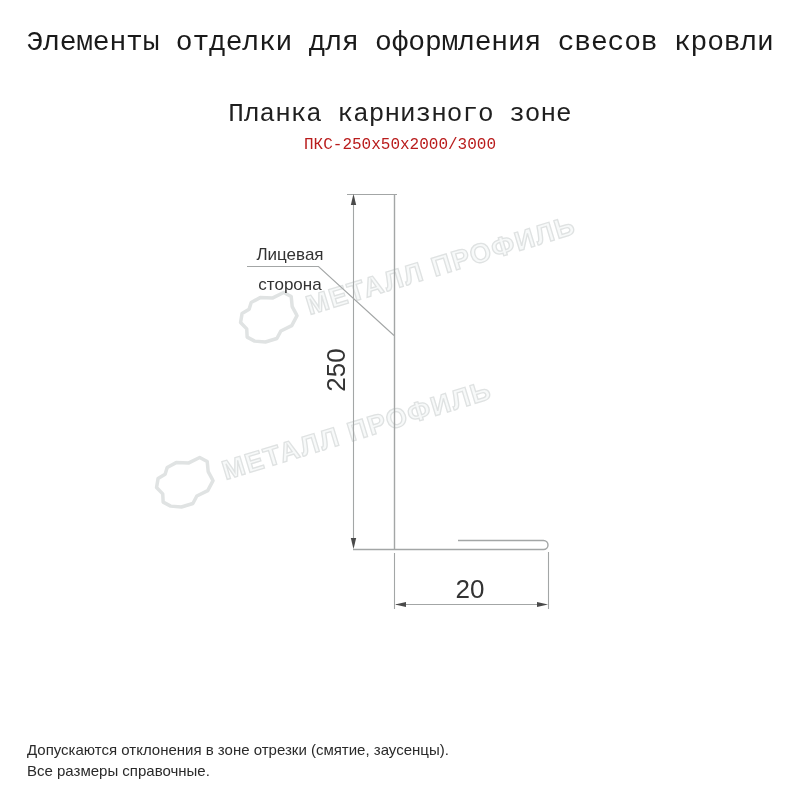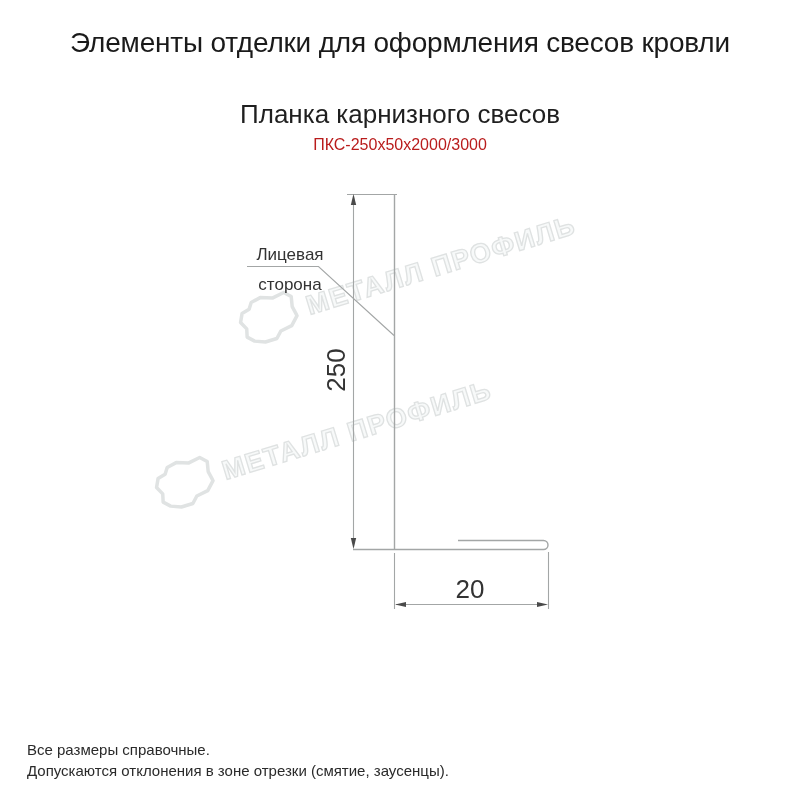--- a/index.html
+++ b/index.html
@@ -1,20 +1,20 @@
 <!DOCTYPE html>
 <html><head>
 <meta charset="utf-8">
 <style>
   html,body{margin:0;padding:0;}
   body{
     width:800px;height:800px;position:relative;background:#ffffff;
     font-family:"Liberation Sans",sans-serif;color:#1c1c1c;overflow:hidden;
   }
-  .abs{position:absolute;}
+  .abs{position:absolute;font-family:Liberation Mono, monospace;}
   .centered{left:0;width:800px;text-align:center;}
   .page-title{top:27px;font-size:28px;letter-spacing:-0.2px;color:#1a1a1a;}
   .page-subtitle{top:99px;font-size:26px;color:#1f1f1f;}
   .product-code{top:136px;font-size:16px;color:#b91c1c;}
   svg.drawing{position:absolute;left:0;top:0;width:800px;height:800px;pointer-events:none;}
   .dim-label{position:absolute;font-size:26px;color:#333;text-align:center;}
   .dim-250{left:301px;top:357px;width:70px;line-height:26px;transform:rotate(-90deg);}
   .dim-50{left:435px;top:576px;width:70px;line-height:26px;}
   .face-label{position:absolute;left:248px;top:245px;width:84px;text-align:center;
     font-size:17px;line-height:20px;color:#333;}
@@ -28,21 +28,21 @@
   .wm-2{left:152px;top:467px;}
   .watermark .wm-text{
     font-size:27px;font-weight:700;letter-spacing:1.5px;white-space:nowrap;
     color:#f7f9f9;-webkit-text-stroke:1.3px #dfe2e2;
   }
 </style>
 </head>
 <body>
 
 <div class="abs centered page-title">Элементы отделки для оформления свесов кровли</div>
-<div class="abs centered page-subtitle">Планка карнизного свесов</div>
+<div class="abs centered page-subtitle">Планка карнизного зоне</div>
 <div class="abs centered product-code">ПКС-250х50х2000/3000</div>
 
 <div class="watermark wm-1">
   <svg width="64" height="52" viewBox="0 0 64 52">
     <path d="M10,30 L6,22 L10,14 L18,12 L22,6 L32,4 L44,8 L56,6 L62,12 L60,22 L62,32 L54,40 L42,42 L36,48 L24,48 L14,44 L8,38 Z" fill="none" stroke="#e0e3e3" stroke-width="3.5" stroke-linejoin="round"></path>
   </svg>
   <span class="wm-text">МЕТАЛЛ ПРОФИЛЬ</span>
 </div>
 
 <div class="watermark wm-2">
@@ -75,15 +75,15 @@
 
 <div class="dim-label dim-250">250</div>
 <div class="dim-label dim-50">20</div>
 
 <div class="face-label">
   <span class="l1">Лицевая</span>
   <span class="l2">сторона</span>
 </div>
 
 <div class="footnotes">
+  <div>Допускаются отклонения в зоне отрезки (смятие, заусенцы).</div>
   <div>Все размеры справочные.</div>
-  <div>Допускаются отклонения в зоне отрезки (смятие, заусенцы).</div>
 </div>
 
 </body></html>

